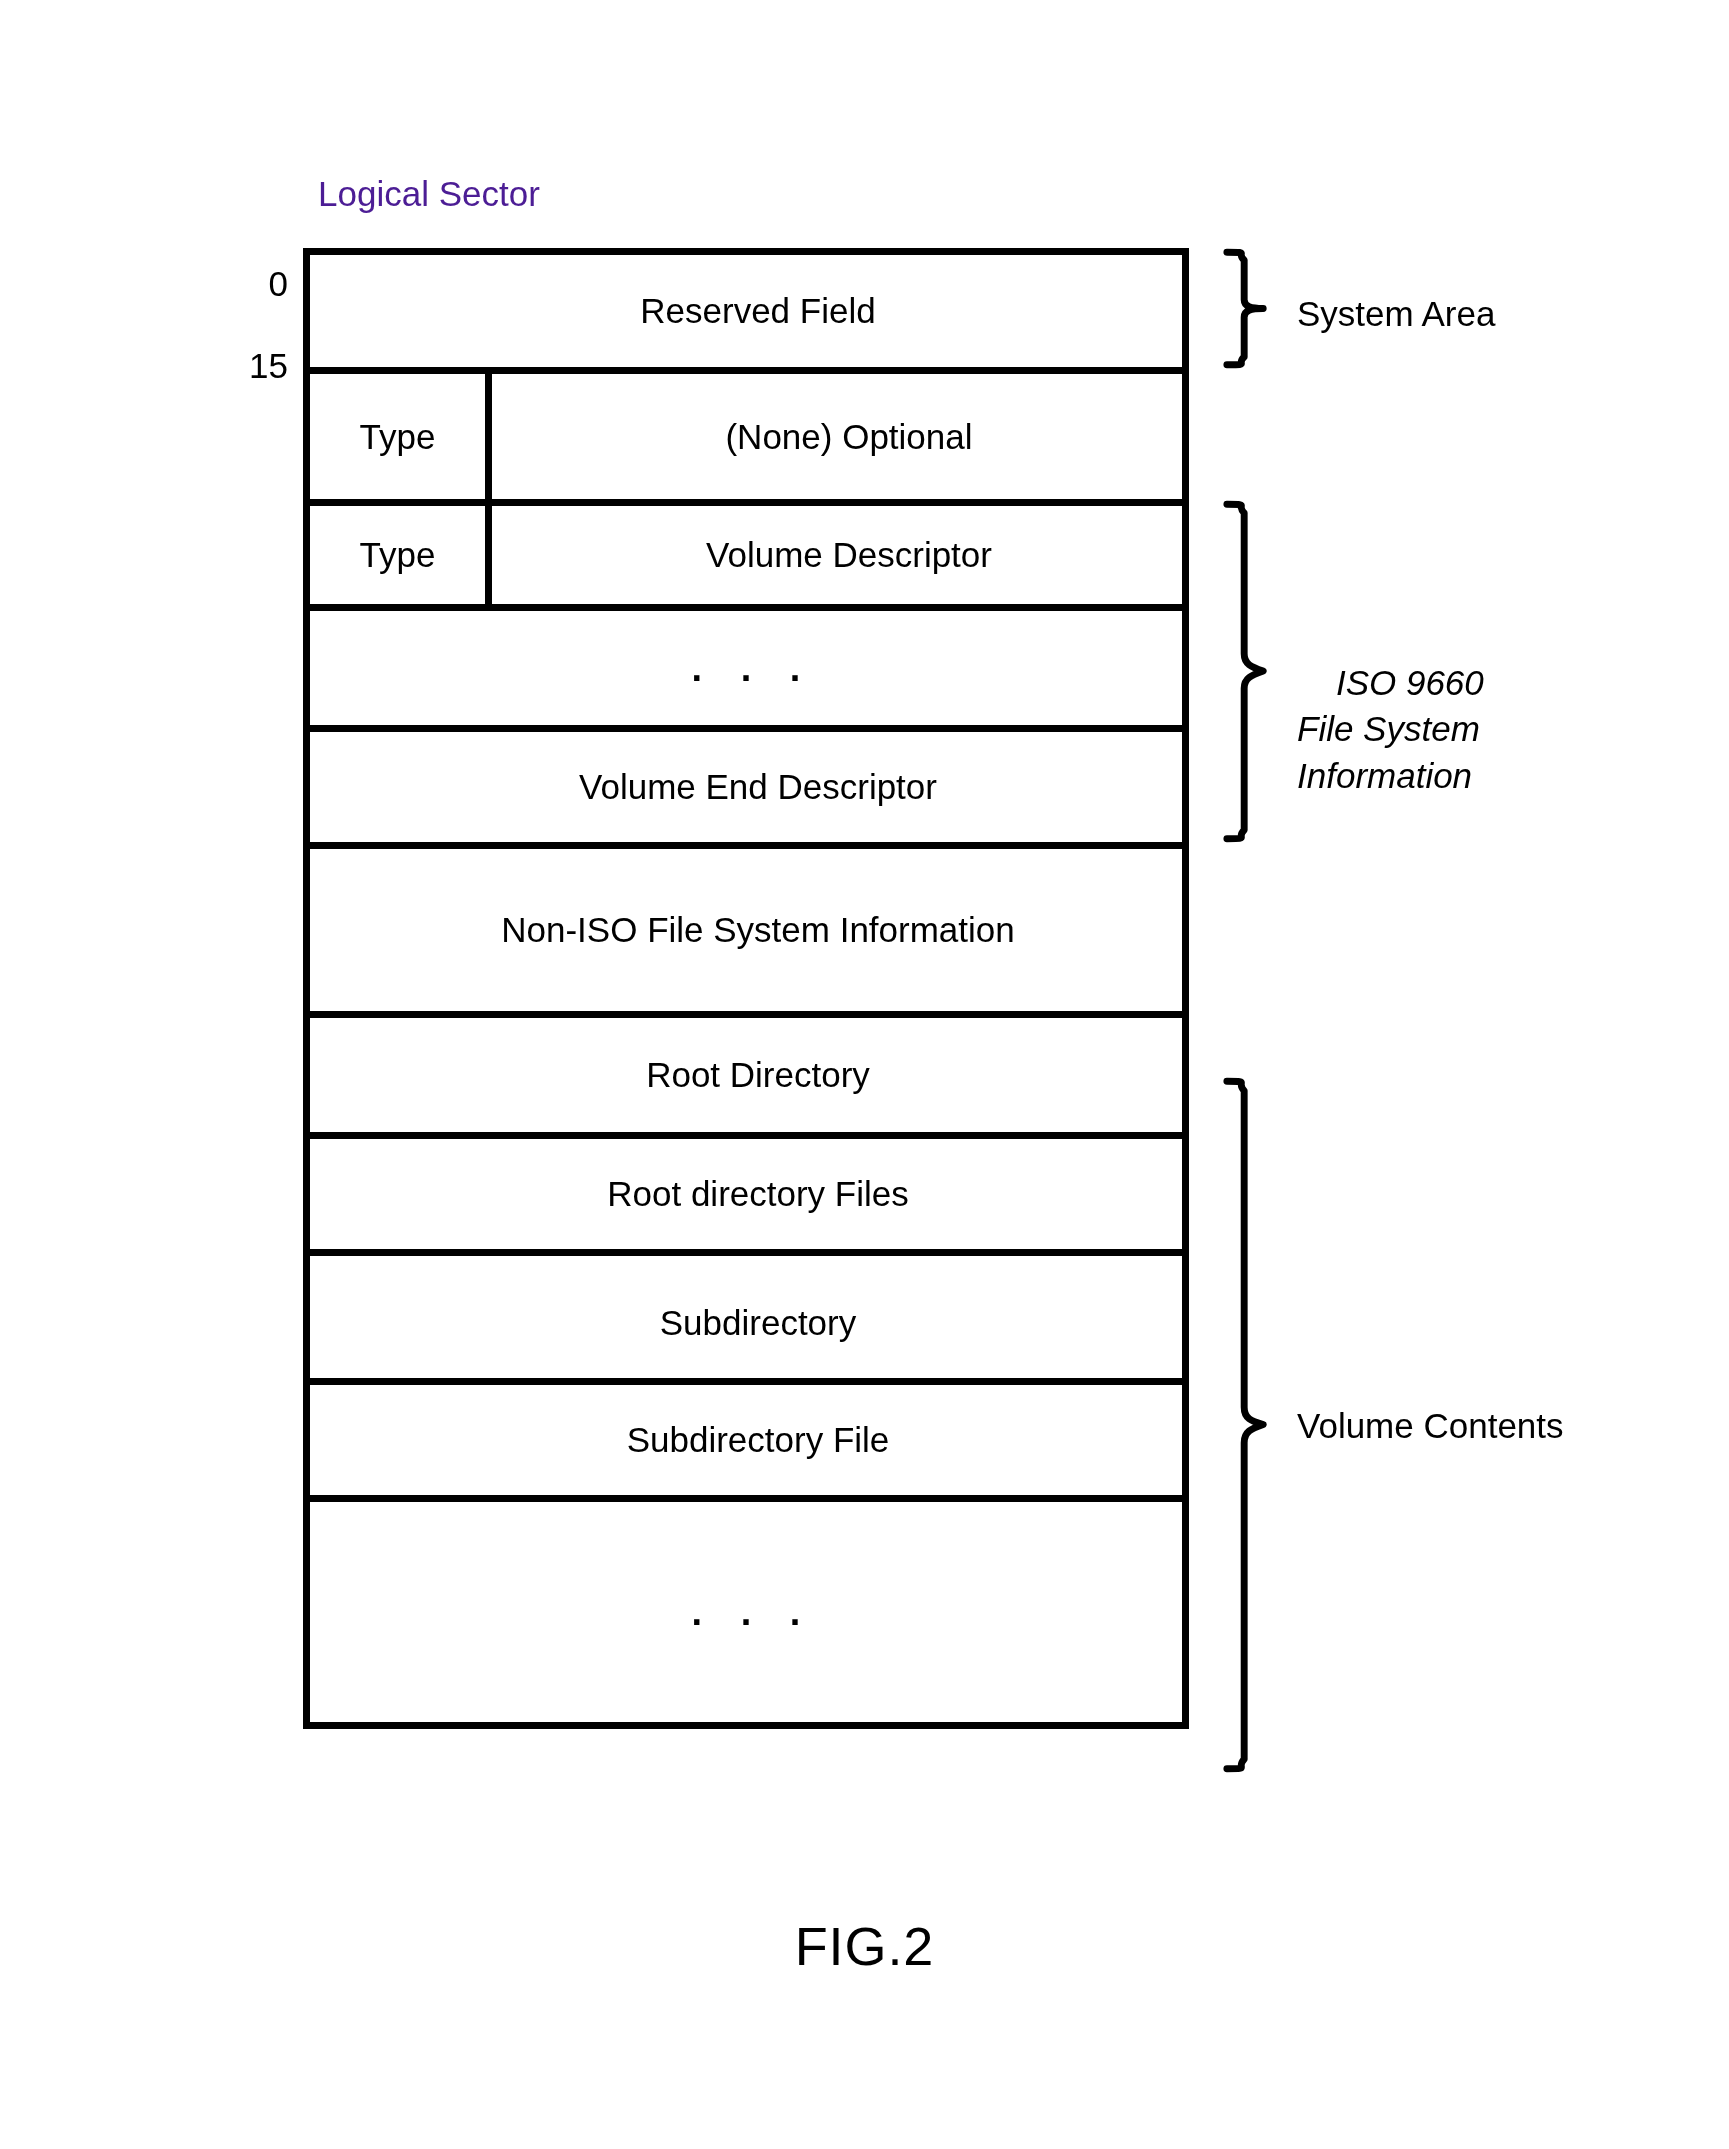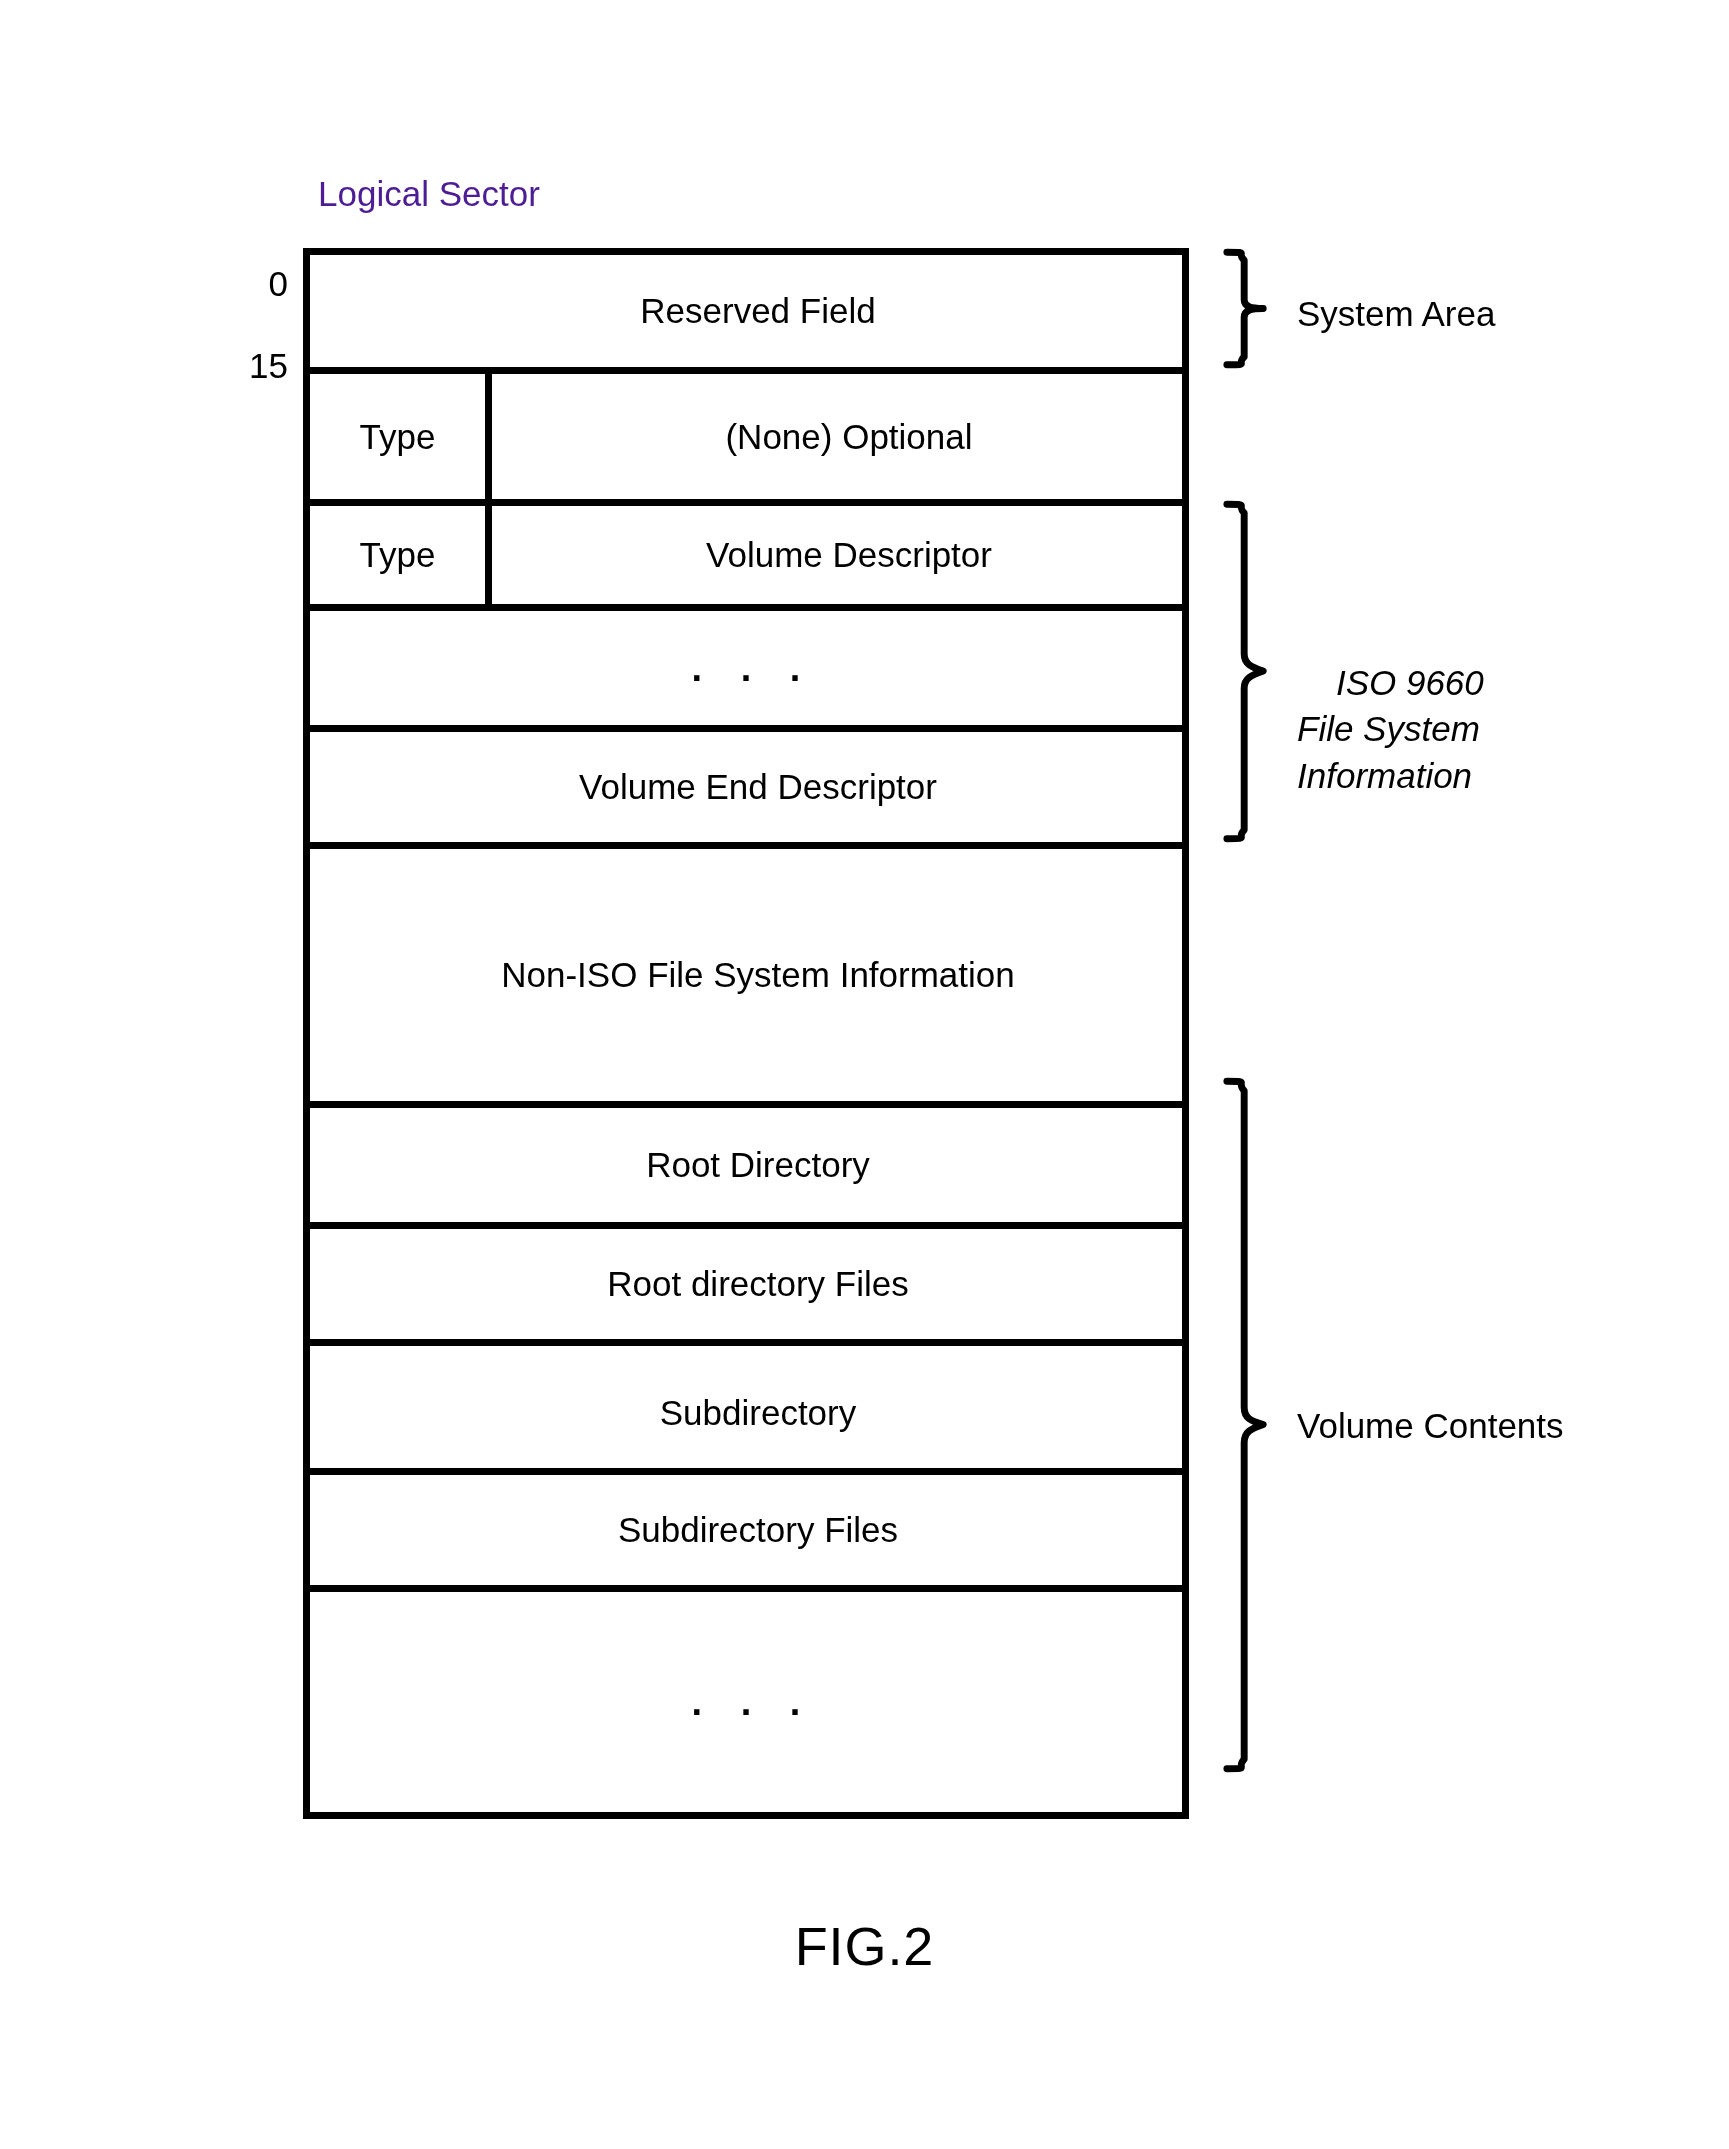--- a/index.html
+++ b/index.html
@@ -145,38 +145,38 @@
     </div>
 
     <div class="srow" style="height:121px;">
       <span class="cell-val ellipsis">. . .</span>
     </div>
 
     <div class="srow" style="height:117px;">
       <span class="cell-val">Volume End Descriptor</span>
     </div>
 
-    <div class="srow" style="height:259px;">
+    <div class="srow" style="height:169px;">
       <span class="cell-val">Non-ISO File System Information</span>
     </div>
 
     <div class="srow" style="height:121px;">
       <span class="cell-val">Root Directory</span>
     </div>
 
     <div class="srow" style="height:117px;">
       <span class="cell-val">Root directory Files</span>
     </div>
 
     <div class="srow" style="height:117px;margin-top:12px;">
       <span class="cell-val">Subdirectory</span>
     </div>
 
     <div class="srow" style="height:117px;">
-      <span class="cell-val">Subdirectory Files</span>
+      <span class="cell-val">Subdirectory File</span>
     </div>
 
     <div class="srow" style="height:227px;">
       <span class="cell-val ellipsis">. . .</span>
     </div>
 
   </div>
 
   <div class="brace" style="top:248px;">
     <svg width="61" height="121" viewBox="0 0 70 140">

